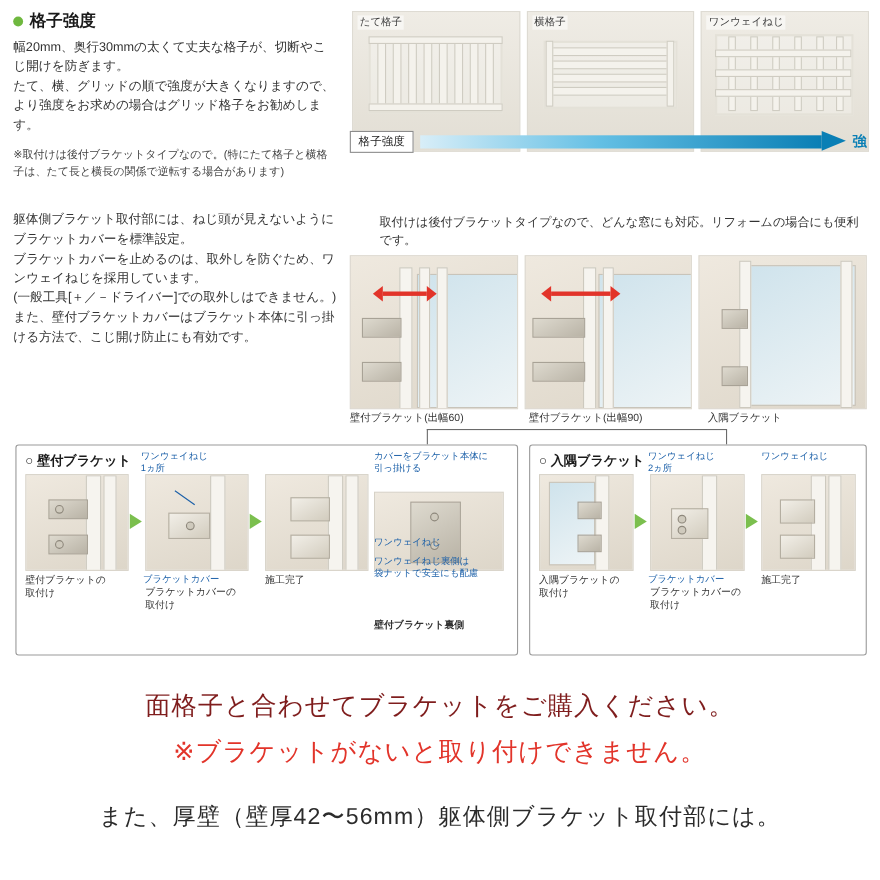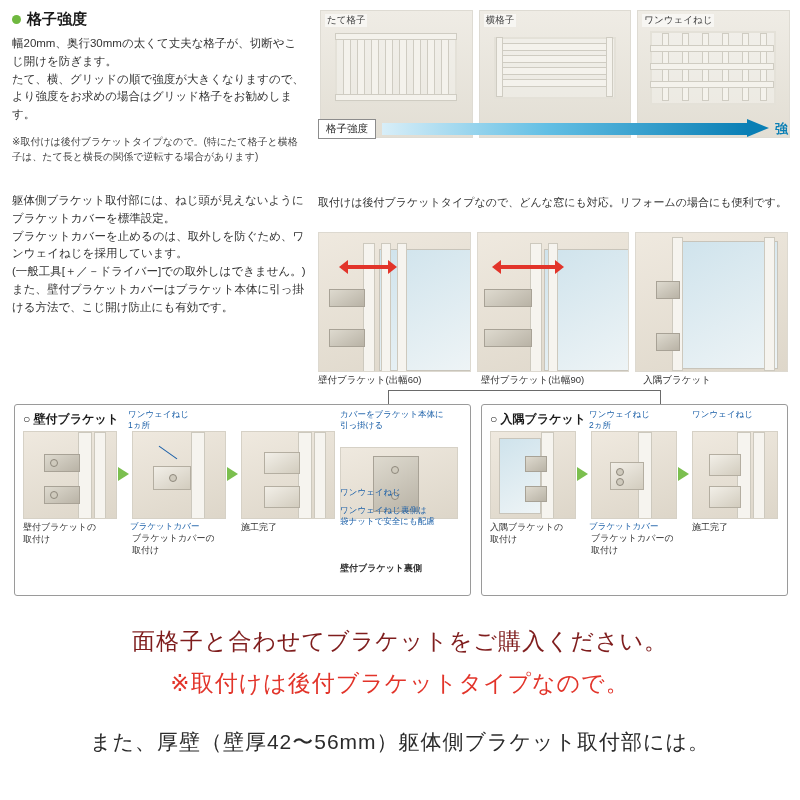--- a/index.html
+++ b/index.html
@@ -66,21 +66,21 @@
     position:absolute;right:0;top:-1px;width:0;height:0;
     border-top:9px solid transparent;border-bottom:9px solid transparent;
     border-left:22px solid #0a7fb5;
   }
   .strength-strong{
     margin-left:6px;font-size:13px;font-weight:bold;color:#0a7fb5;
   }
 
   
   .mid-note{position:absolute;left:318px;top:194px;width:472px;}
-  .mid-note .l1{font-size:11px;color:#333;line-height:1.5;}
+  .mid-note .l1{font-size:11px;color:#333;line-height:1.5;margin-left:27px;}
   .mid-note .l2{font-size:9.5px;color:#555;margin-top:1px;}
 
   
   .bracket-row{
     position:absolute;left:318px;top:232px;width:470px;height:140px;
     display:flex;gap:6px;
   }
   .bracket-cell{position:relative;flex:1;border:1px solid #ddd9d0;overflow:hidden;background:#efece4;}
   .wall{position:absolute;inset:0;background:linear-gradient(160deg,#efe9df,#ded7ca);}
   .win-pane{position:absolute;background:linear-gradient(150deg,#cfe3ec,#eef4f6);border:1px solid #c8c4ba;}
@@ -384,16 +384,16 @@
           <div class="metal2" style="left:16px;top:54px;width:30px;height:20px;"></div>
         </div>
         <div class="callout" style="left:0;top:-22px;">ワンウェイねじ</div>
         <div class="step-cap" style="white-space:pre-line;">施工完了</div>
       </div>
 
     </div>
   </div>
 
   <div class="msg1">面格子と合わせてブラケットをご購入ください。</div>
-  <div class="msg2">※取付けは後付ブラケットタイプなので。</div>
+  <div class="msg2">※ブラケットがないと取り付けできません。</div>
   <div class="msg3">また、厚壁（壁厚42〜56mm）躯体側ブラケット取付部には。</div>
 
 </div>
 
 </body></html>

